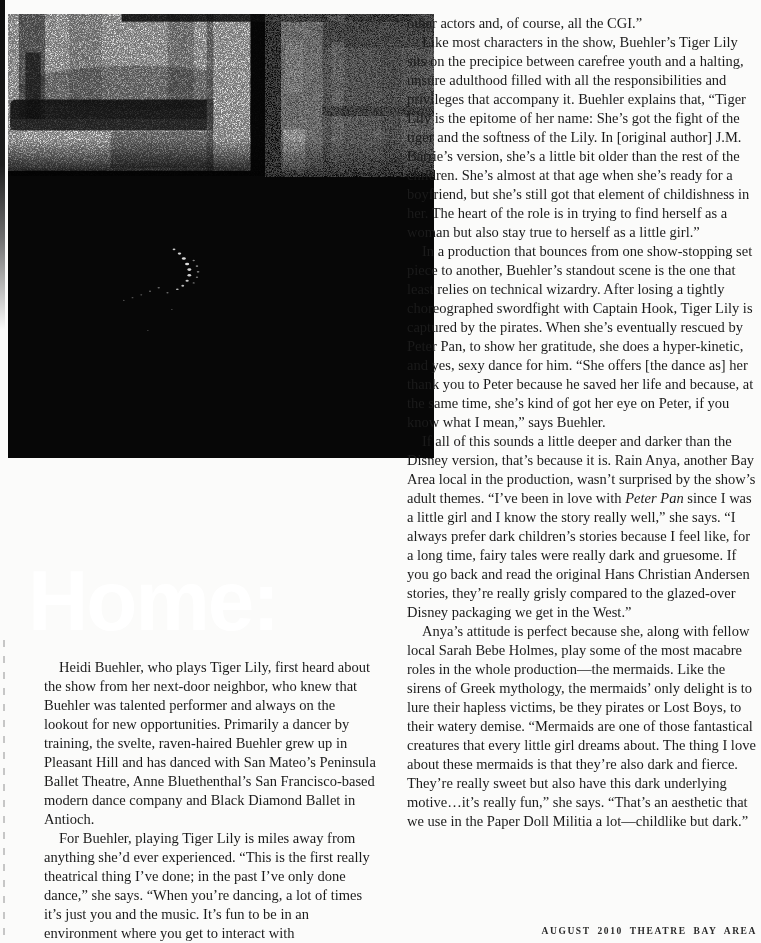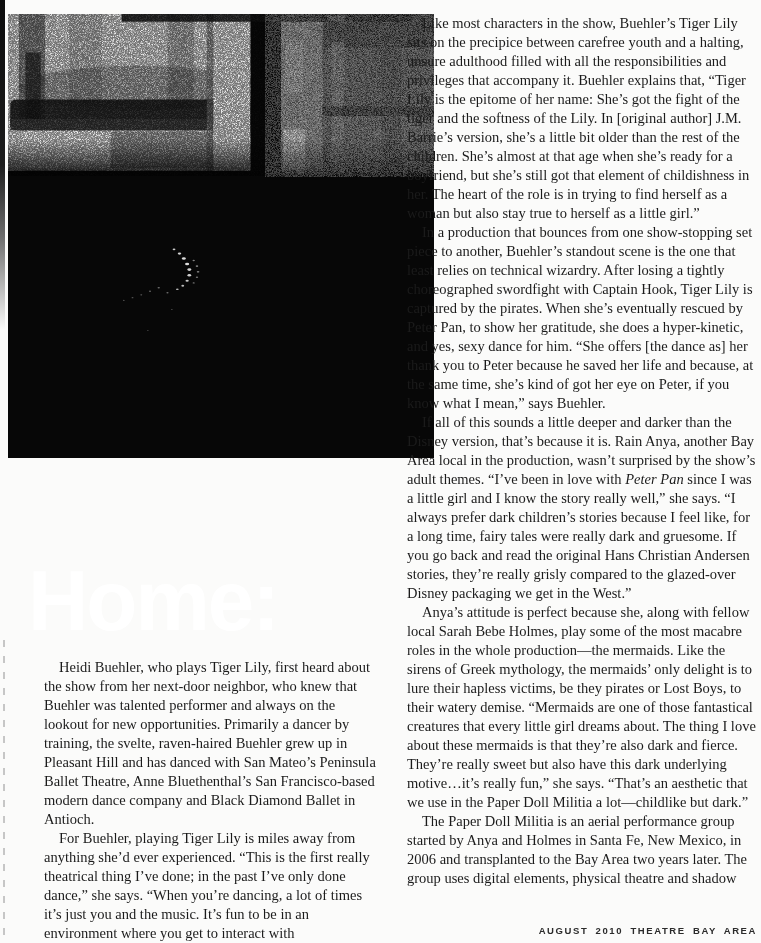--- a/index.html
+++ b/index.html
@@ -35,21 +35,21 @@
   .col { position:absolute; color:#1b1b1b; }
   .col-left  { left:44px;  top:658px; width:334px; }
   .col-right { left:407px; top:14px;  width:352px; }
   .para {
     margin:0; font-size:14.5px; line-height:19px; text-align:left;
     letter-spacing:0px;
   }
   .para.indent { text-indent:15px; }
   .footer {
     position:absolute; right:4px; bottom:7px;
-    font-family:Liberation Sans, sans-serif;
+    font-family:Liberation Serif, serif;
     font-size:9.5px; font-weight:bold; color:#2b2b2b;
     letter-spacing:1.6px; word-spacing:3px; white-space:nowrap;
   }
 </style>
 </head>
 <body>
 
 <div class="page">
 
   <div class="edge-artifact-left"></div>
@@ -137,22 +137,22 @@
       </g>
     </svg>
     <div class="home-title">Home:</div>
   </figure>
 
   <div class="col col-left">
       <p class="para indent">Heidi Buehler, who plays Tiger Lily, first heard about the show from her next-door neighbor, who knew that Buehler was talented performer and always on the lookout for new opportunities. Primarily a dancer by training, the svelte, raven-haired Buehler grew up in Pleasant Hill and has danced with San Mateo’s Peninsula Ballet Theatre, Anne Bluethenthal’s San Francisco-based modern dance company and Black Diamond Ballet in Antioch.</p>
       <p class="para indent">For Buehler, playing Tiger Lily is miles away from anything she’d ever experienced. “This is the first really theatrical thing I’ve done; in the past I’ve only done dance,” she says. “When you’re dancing, a lot of times it’s just you and the music. It’s fun to be in an environment where you get to interact with</p>
     </div>
   <div class="col col-right">
+      <p class="para">other actors and, of course, all the CGI.”</p>
       <p class="para indent">Like most characters in the show, Buehler’s Tiger Lily sits on the precipice between carefree youth and a halting, unsure adulthood filled with all the responsibilities and privileges that accompany it. Buehler explains that, “Tiger Lily is the epitome of her name: She’s got the fight of the tiger and the softness of the Lily. In [original author] J.M. Barrie’s version, she’s a little bit older than the rest of the children. She’s almost at that age when she’s ready for a boyfriend, but she’s still got that element of childishness in her. The heart of the role is in trying to find herself as a woman but also stay true to herself as a little girl.”</p>
       <p class="para indent">In a production that bounces from one show-stopping set piece to another, Buehler’s standout scene is the one that least relies on technical wizardry. After losing a tightly choreographed swordfight with Captain Hook, Tiger Lily is captured by the pirates. When she’s eventually rescued by Peter Pan, to show her gratitude, she does a hyper-kinetic, and yes, sexy dance for him. “She offers [the dance as] her thank you to Peter because he saved her life and because, at the same time, she’s kind of got her eye on Peter, if you know what I mean,” says Buehler.</p>
       <p class="para indent">If all of this sounds a little deeper and darker than the Disney version, that’s because it is. Rain Anya, another Bay Area local in the production, wasn’t surprised by the show’s adult themes. “I’ve been in love with <i>Peter Pan</i> since I was a little girl and I know the story really well,” she says. “I always prefer dark children’s stories because I feel like, for a long time, fairy tales were really dark and gruesome. If you go back and read the original Hans Christian Andersen stories, they’re really grisly compared to the glazed-over Disney packaging we get in the West.”</p>
       <p class="para indent">Anya’s attitude is perfect because she, along with fellow local Sarah Bebe Holmes, play some of the most macabre roles in the whole production—the mermaids. Like the sirens of Greek mythology, the mermaids’ only delight is to lure their hapless victims, be they pirates or Lost Boys, to their watery demise. “Mermaids are one of those fantastical creatures that every little girl dreams about. The thing I love about these mermaids is that they’re also dark and fierce. They’re really sweet but also have this dark underlying motive…it’s really fun,” she says. “That’s an aesthetic that we use in the Paper Doll Militia a lot—childlike but dark.”</p>
-      <p class="para indent">The Paper Doll Militia is an aerial performance group started by Anya and Holmes in Santa Fe, New Mexico, in 2006 and transplanted to the Bay Area two years later. The group uses digital elements, physical theatre and shadow</p>
     </div>
 
   <div class="footer">AUGUST 2010 THEATRE BAY AREA</div>
 
 </div>
 
 </body></html>

